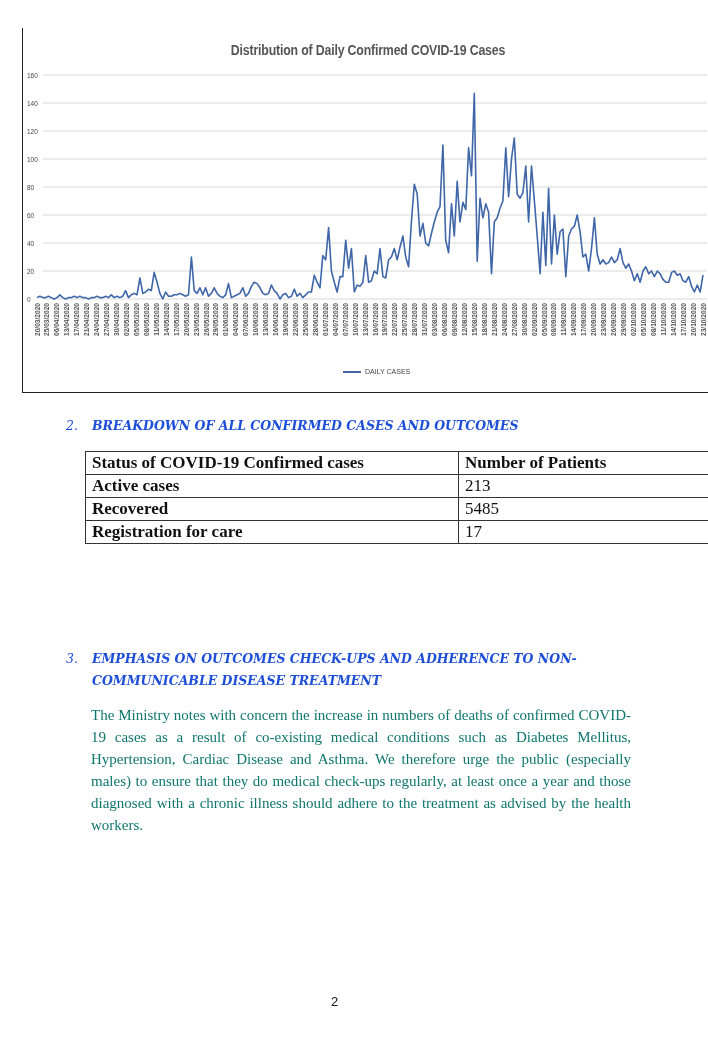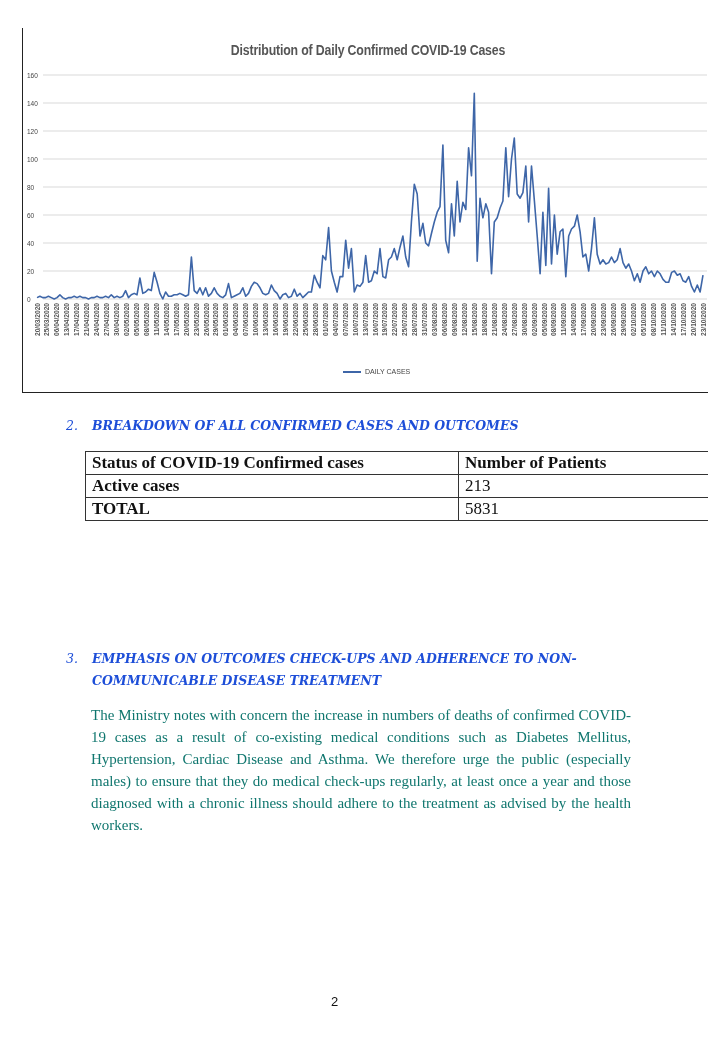--- a/index.html
+++ b/index.html
@@ -142,22 +142,26 @@
       <th>Status of COVID-19 Confirmed cases</th>
       <th class="num">Number of Patients</th>
     </tr>
   </thead>
   <tbody>
     <tr>
       <td class="label">Active cases</td>
       <td class="num">213</td>
     </tr>
     <tr>
-      <td class="label">TOTAL</td>
-      <td class="num">5831</td>
+      <td class="label">Recovered</td>
+      <td class="num">5485</td>
+    </tr>
+    <tr>
+      <td class="label">Registration for care</td>
+      <td class="num">17</td>
     </tr>
   </tbody>
 </table>
 
 <div class="section-heading" style="left:66px; top:648px; line-height:22px;">
   <div><span class="section-num">3.</span><span>EMPHASIS ON OUTCOMES CHECK-UPS AND ADHERENCE TO NON-</span></div>
   <div style="padding-left:26px;">COMMUNICABLE DISEASE TREATMENT</div>
 </div>
 
 <div class="para">The Ministry notes with concern the increase in numbers of deaths of confirmed COVID-19 cases as a result of co-existing medical conditions such as Diabetes Mellitus, Hypertension, Cardiac Disease and Asthma. We therefore urge the public (especially males) to ensure that they do medical check-ups regularly, at least once a year and those diagnosed with a chronic illness should adhere to the treatment as advised by the health workers.</div>

